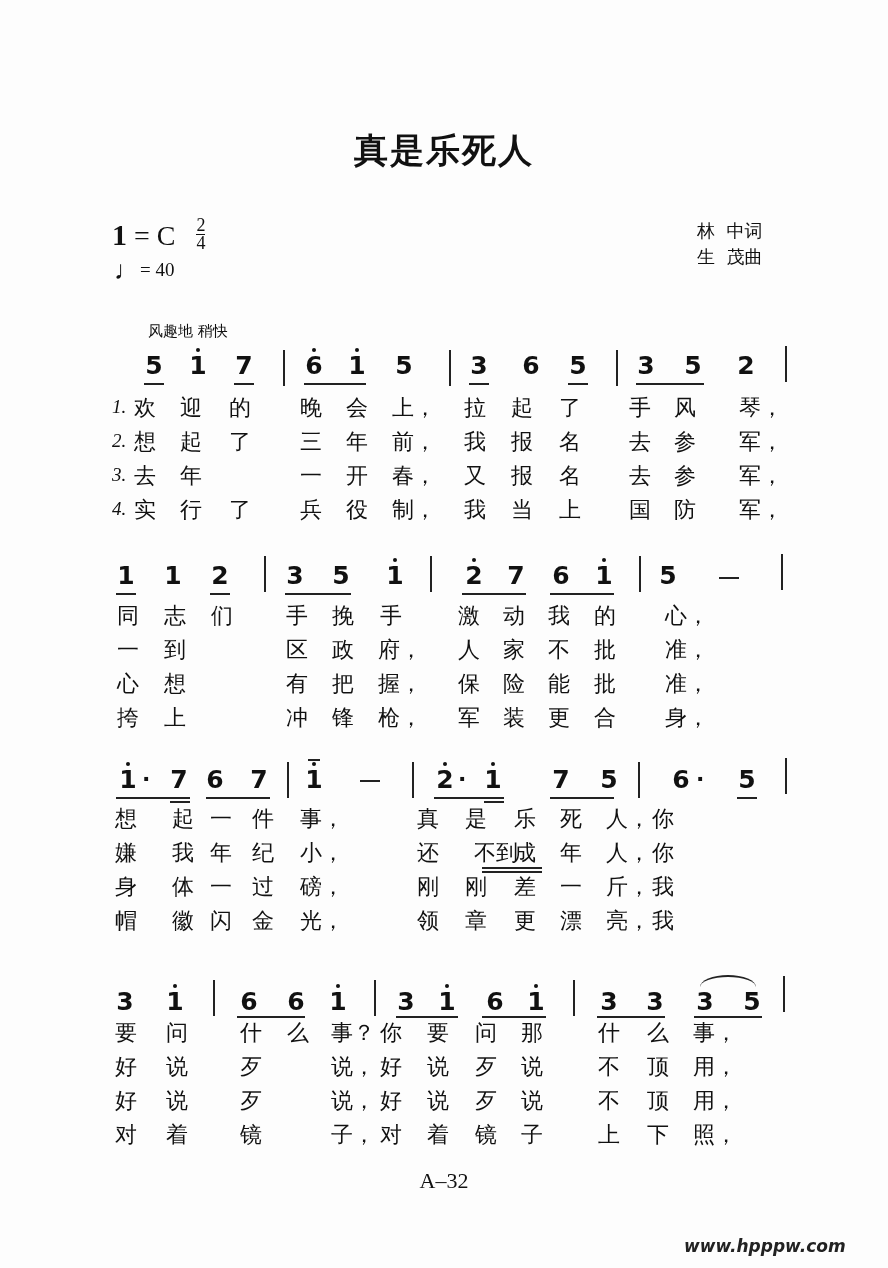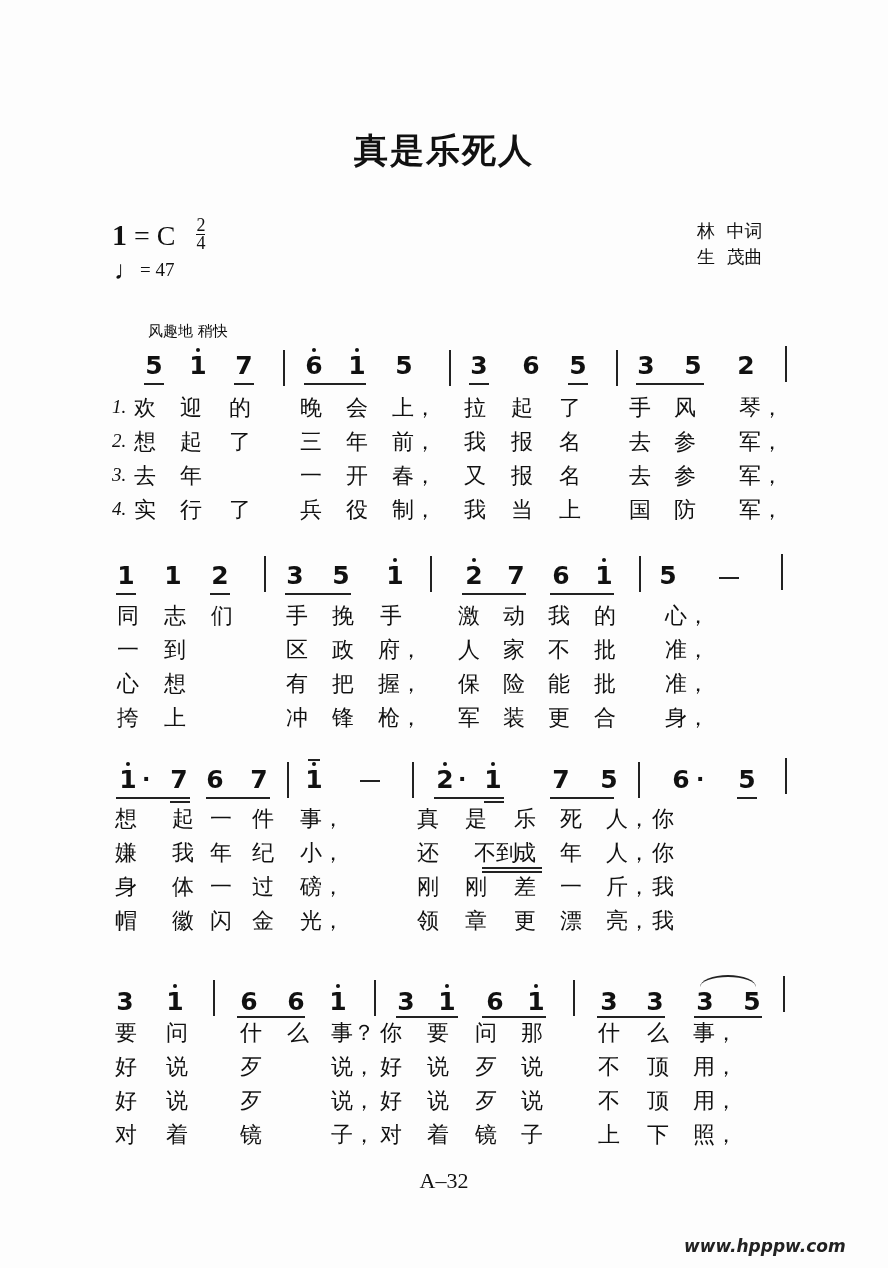--- a/index.html
+++ b/index.html
@@ -39,21 +39,21 @@
 
 <div class="abs key">
   <span class="one">1</span>
   <span>= C</span>
   <span class="frac">
     <span style="display:block;border-bottom:1.5px solid #111">2</span>
     <span style="display:block">4</span>
   </span>
 </div>
 <div class="abs tempo">
-  <span class="note-glyph">♩</span><span>= 47</span>
+  <span class="note-glyph">♩</span><span>= 40</span>
 </div>
 <div class="abs credits">
   <div style="white-space:pre">林  中词</div>
   <div style="white-space:pre">生  茂曲</div>
 </div>
 <div class="abs expr">风趣地 稍快</div>
 
 <div>
   <div class="n" style="left:143px;top:352px">5</div>
   <div class="n" style="left:187px;top:352px"><span class="dot-above"></span><span>1</span></div>

